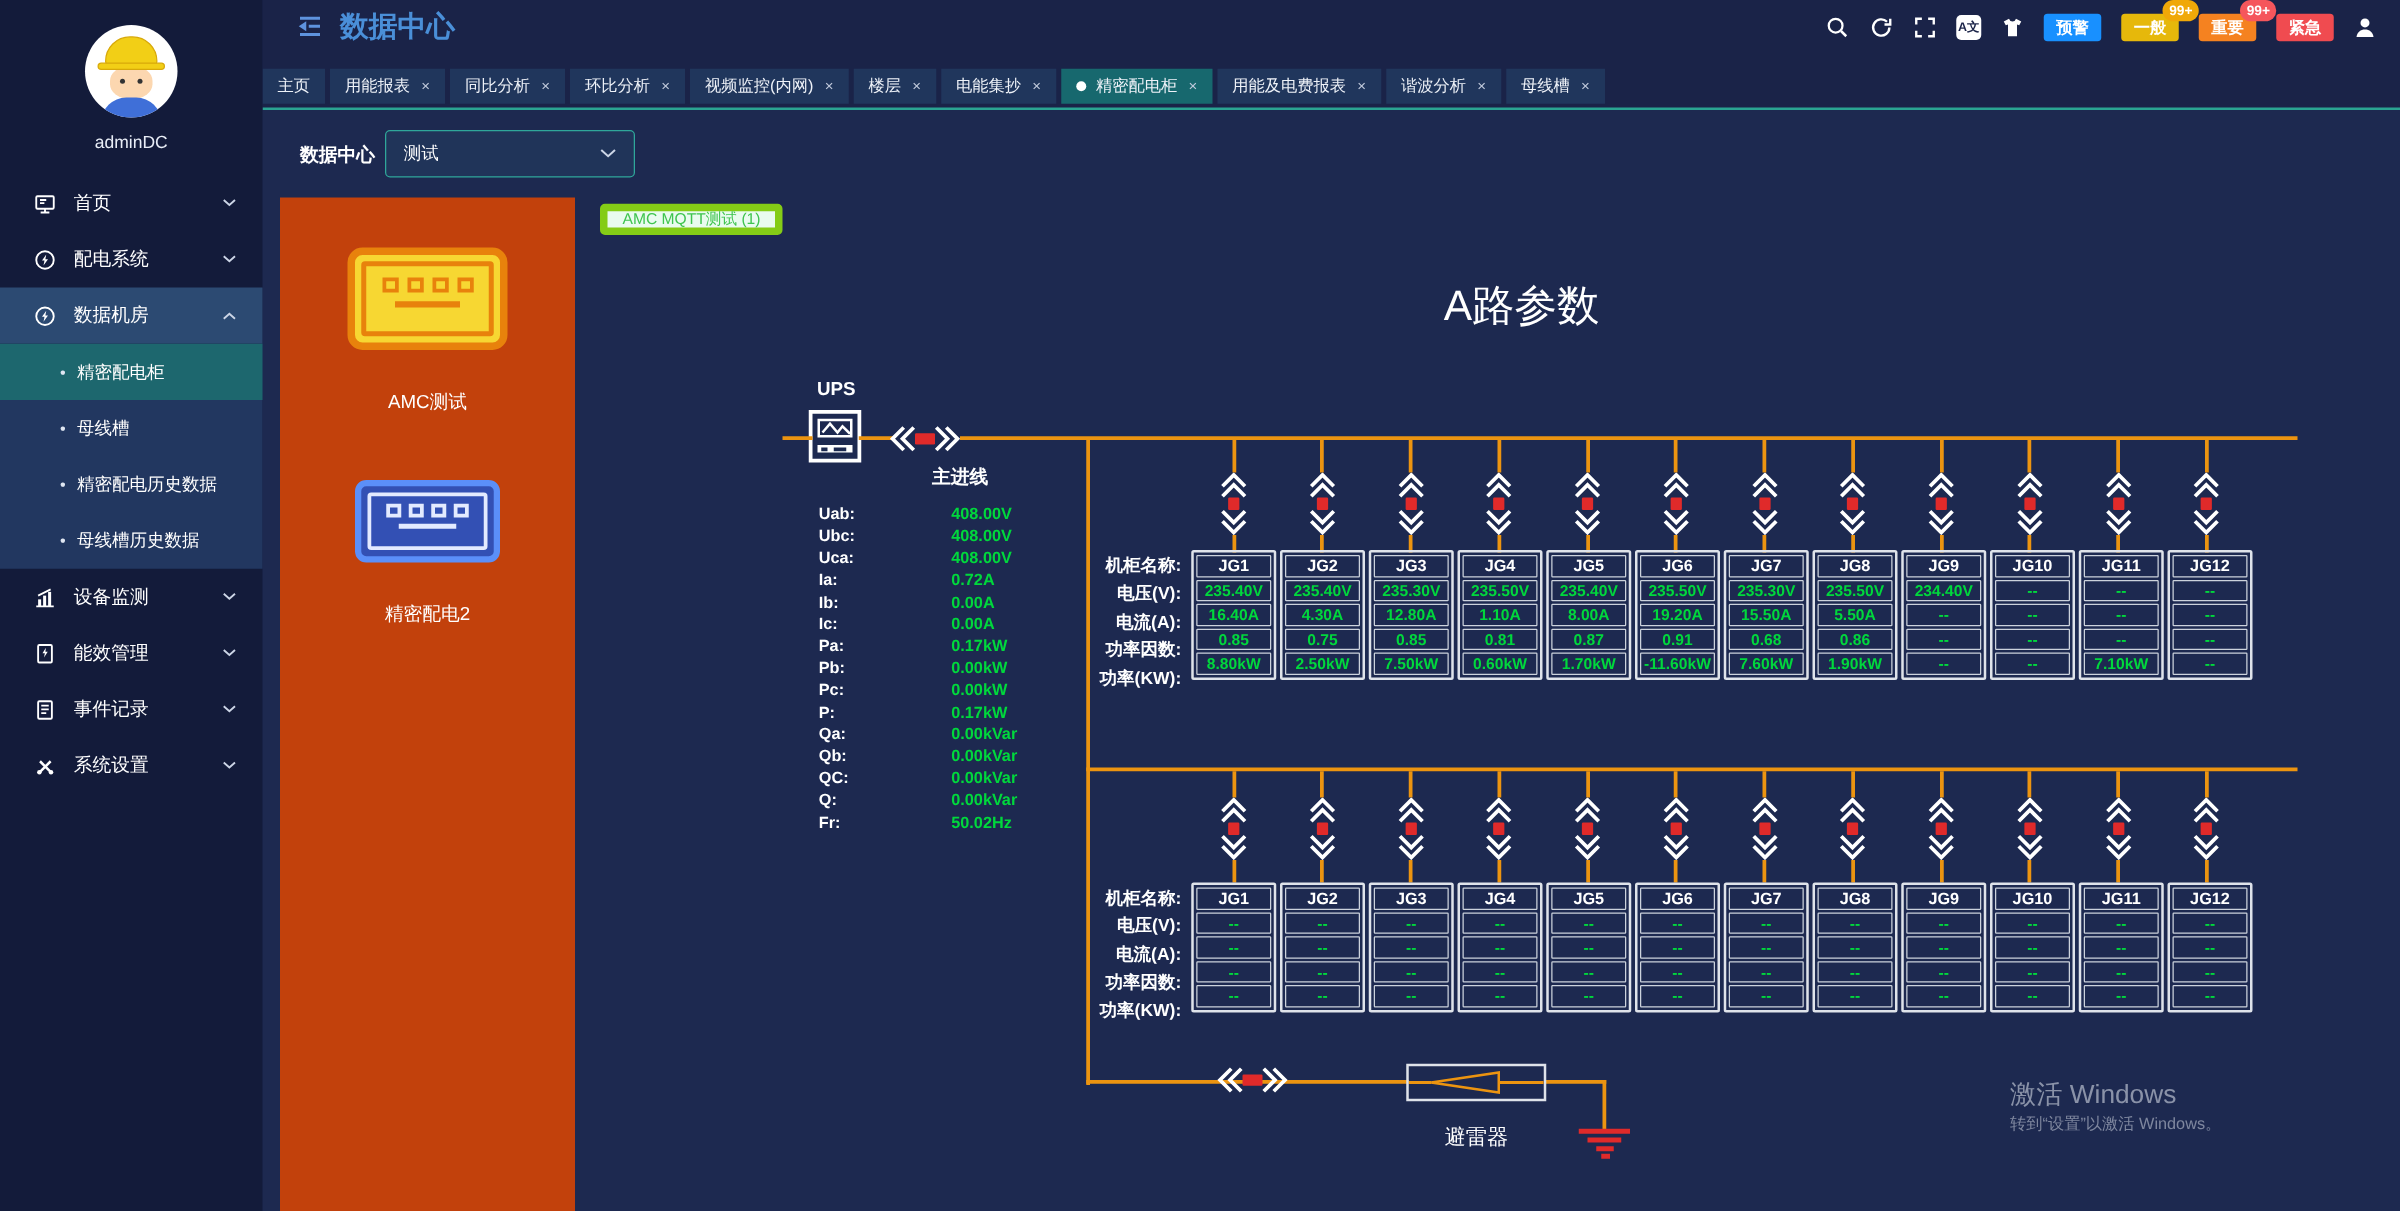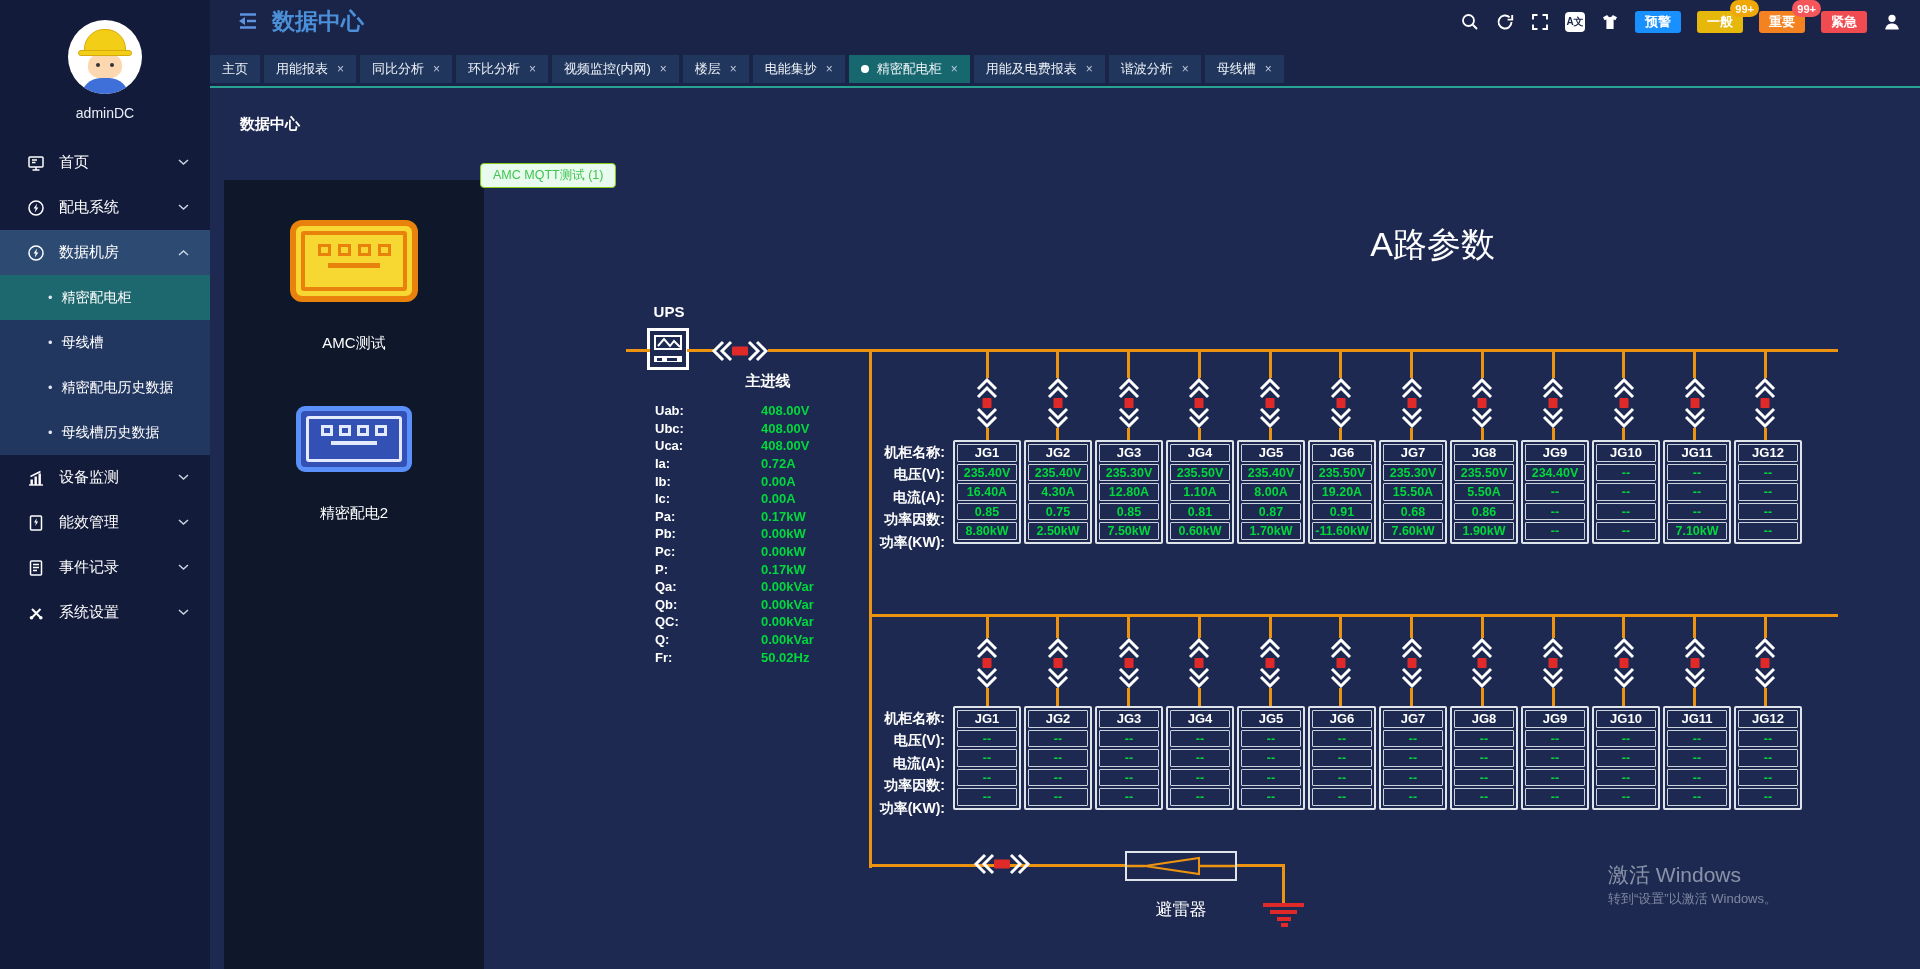--- a/index.html
+++ b/index.html
@@ -42,43 +42,43 @@
   .tab.active{background:#17686e}
   .tab .dot{width:8px;height:8px;border-radius:50%;background:#fff;margin-right:8px}
   .tab .x{margin-left:9px;font-size:12px;color:#c2cbdd}
 
   
   .toolbar-label{position:absolute;left:240px;top:115px;font-size:15px;font-weight:700}
   .select{position:absolute;left:308px;top:104px;width:200px;height:38px;background:#203459;border:1px solid #2fa79a;border-radius:4px;display:flex;align-items:center;padding:0 14px;font-size:14px;cursor:pointer}
   .select .sc{margin-left:auto;display:flex}
 
   
-  .panel{position:absolute;left:224px;top:180px;width:260px;bottom:0;background:#0f172a}
+  .panel{position:absolute;left:224px;top:158px;width:236px;bottom:0;background:#c2410c}
   .dev{position:absolute;left:0;width:100%;cursor:pointer}
   .dev.orange{top:40px}
   .dev.blue{top:226px}
   .dev-ic{position:relative;margin:0 auto}
   .dev.orange .dev-ic{width:128px;height:82px;background:#f7d732;border:6px solid #e8820c;border-radius:12px}
   .dev.blue  .dev-ic{width:116px;height:66px;background:#3350b4;border:5px solid #5b8ff9;border-radius:9px}
   .dev-in{position:absolute;inset:5px;border-radius:3px}
   .dev.orange .dev-in{border:4px solid #e8820c}
   .dev.blue   .dev-in{border:3px solid #e3eaff}
   .sqrow{display:flex;gap:7px;justify-content:center;margin-top:9px}
   .dev.blue .sqrow{gap:6px;margin-top:6px}
   .sq{width:13px;height:12px}
   .dev.orange .sq{border:3.5px solid #e8820c}
   .dev.blue   .sq{width:12px;height:11px;border:3px solid #e3eaff}
   .dbar{height:5px;margin:7px auto 0}
   .dev.orange .dbar{width:52px;background:#e8820c}
   .dev.blue   .dbar{width:46px;height:4px;margin-top:5px;background:#e3eaff}
   .dev-lb{text-align:center;font-size:15px;margin-top:32px;color:#fff}
 
   
-  .mqtt-btn{position:absolute;left:480px;top:163px;height:25px;padding:0 12px;background:#e9fbef;border:1px solid #84cc16;border-radius:4px;color:#3fc44f;font-size:12.5px;display:flex;align-items:center;cursor:pointer}
-  .diagram-title{position:absolute;left:1155px;top:222px;width:340px;text-align:right;font-size:34px;color:#fff}
+  .mqtt-btn{position:absolute;left:480px;top:163px;height:25px;padding:0 12px;background:#e9fbef;border:6px solid #84cc16;border-radius:4px;color:#3fc44f;font-size:12.5px;display:flex;align-items:center;cursor:pointer}
+  .diagram-title{position:absolute;left:1155px;top:222px;width:340px;text-align:left;font-size:34px;color:#fff}
   .oline{position:absolute;background:#ec9410}
   .ups-label{position:absolute;left:648px;top:303px;width:42px;text-align:center;font-size:15px;font-weight:700}
   .ups-icon{position:absolute;left:647px;top:328px;width:42px;height:42px;border:3px solid #fff;background:#1d2950}
   .ups-z{position:absolute;left:4px;top:4px;right:4px;height:15px;border:2px solid #fff}
   .ups-b{position:absolute;left:4px;bottom:5px;right:4px;height:6px;background:#fff;display:flex;gap:5px;align-items:center;padding:0 3px}
   .ud{height:3px;background:#1d2950}
   .feeder-label{position:absolute;left:726px;top:372px;width:84px;text-align:center;font-size:15px;font-weight:700}
   .params{position:absolute;left:655px;top:402px}
   .prow{display:flex;height:17.6px;align-items:center;font-size:13px;font-weight:700}
   .plb{width:88px;text-align:left;color:#fff}
@@ -337,20 +337,28 @@
           <span class="x">×</span>
         </div>
         <div class="tab">
           <span>母线槽</span>
           <span class="x">×</span>
         </div>
       </div>
   </div>
 
   <div class="toolbar-label">数据中心</div>
+  <div class="select">
+    <span>测试</span>
+    <span class="sc">
+      <svg width="13" height="8" viewBox="0 0 13 8">
+          <path d="M1 1l5.5 5L12 1" stroke="#ccd5e6" stroke-width="1.6" fill="none"></path>
+        </svg>
+    </span>
+  </div>
 
   <div class="panel" id="panel">
       <div class="dev orange">
         <div class="dev-ic">
           <div class="dev-in">
             <div class="sqrow">
               <span class="sq"></span>
               <span class="sq"></span>
               <span class="sq"></span>
               <span class="sq"></span>

